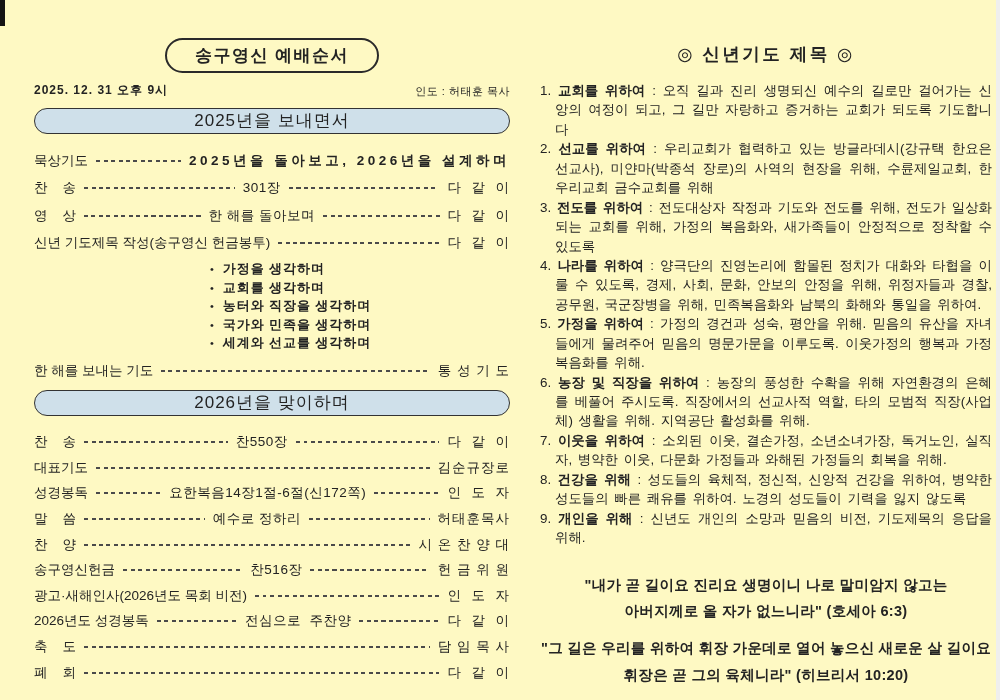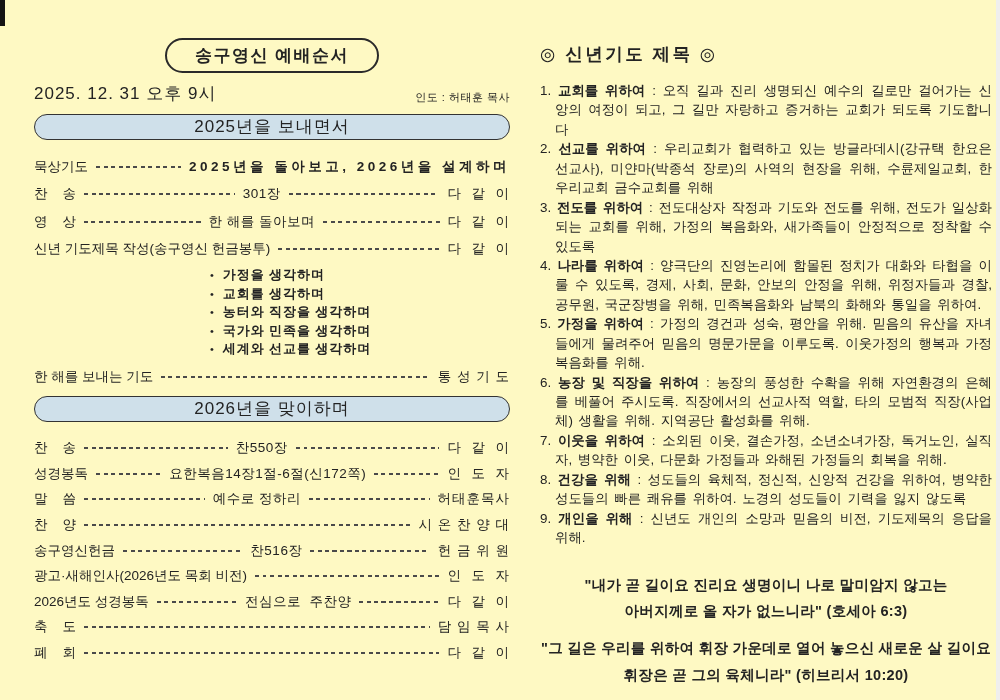--- a/index.html
+++ b/index.html
@@ -6,21 +6,21 @@
   html,body{width:1000px;height:700px}
   body{background:#efefed;font-family:"Liberation Sans","DejaVu Sans",sans-serif}
   .page{position:relative;width:996px;height:700px;background:#fef9c3;color:#232323;overflow:hidden}
   .scan-edge{position:absolute;left:0;top:0;width:5px;height:26px;background:#141414}
 
   
   .col-left{position:absolute;left:34px;top:38px;width:476px}
   .title-oval{width:fit-content;margin:0 auto;padding:4px 28px;border:2px solid #2a2a2a;
     border-radius:20px;font-size:17px;font-weight:bold;letter-spacing:1.5px}
   .meta-row{display:flex;justify-content:space-between;align-items:flex-end;margin-top:9px}
-  .datetime{font-size:17px;font-weight:normal;letter-spacing:1px}
+  .datetime{font-size:12px;font-weight:bold;letter-spacing:1px}
   .leader{font-size:11px;font-weight:normal;letter-spacing:0.5px}
   .banner{margin-top:9px;height:26px;border:1.5px solid #333;border-radius:13px;
     background:#cfe0ea;text-align:center;font-size:17px;line-height:23px;letter-spacing:1px}
   .banner.second{margin-top:6px}
   .order-list{margin-top:13px}
   .order-row{display:flex;align-items:center;height:27.5px;font-size:13.5px}
   .order-list.tight .order-row{height:25.6px}
   .order-label{white-space:pre}
   .dash{flex:1 1 14px;min-width:12px;height:2px;margin:0 8px;align-self:center;
     background:repeating-linear-gradient(90deg,#4a4a4a 0 4px,transparent 4px 7.5px)}
@@ -28,21 +28,21 @@
   .order-value{white-space:pre;letter-spacing:1px;text-align:right}
   .order-value.spread{letter-spacing:3.5px;font-weight:700}
   .bullet-list{margin:3px 0 0 176px}
   .bullet-item{display:flex;align-items:baseline;line-height:17.6px;font-size:13px;
     font-family:"Liberation Serif","DejaVu Serif",serif;font-weight:bold;letter-spacing:1px}
   .bullet-dot{margin-right:8px;font-size:11px}
   .closing-row{margin-top:4px}
 
   
   .col-right{position:absolute;left:540px;top:42px;width:452px}
-  .prayer-title{font-size:17.5px;font-weight:bold;letter-spacing:2.5px}
+  .prayer-title{text-align:center;font-size:17.5px;font-weight:bold;letter-spacing:2.5px}
   .topics{margin-top:15px}
   .topic{font-size:13.4px;line-height:1.45;text-align:justify;padding-left:15px;text-indent:-15px;
     word-spacing:2px}
   .topic-head{font-weight:bold}
   .quote-block{margin-top:24px;text-align:center;font-weight:bold;font-size:14.5px;line-height:1.85;
     letter-spacing:0.3px}
   .quote-block.second{margin-top:10px}
 </style>
 </head>
 <body>
@@ -117,20 +117,25 @@
       </div>
 
     <div class="banner second" style="background: rgb(207, 224, 234);">2026년을 맞이하며</div>
     <div class="order-list tight" id="rows-2026">
         <div class="order-row">
           <span class="order-label">찬    송</span>
           <span class="dash"></span>
           <span class="order-center">찬550장</span>
           <span class="dash"></span>
           <span class="order-value">다  같  이</span>
+        </div>
+        <div class="order-row">
+          <span class="order-label">대표기도</span>
+          <span class="dash"></span>
+          <span class="order-value">김순규장로</span>
         </div>
         <div class="order-row">
           <span class="order-label">성경봉독</span>
           <span class="dash"></span>
           <span class="order-center">요한복음14장1절-6절(신172쪽)</span>
           <span class="dash"></span>
           <span class="order-value">인  도  자</span>
         </div>
         <div class="order-row">
           <span class="order-label">말    씀</span>

